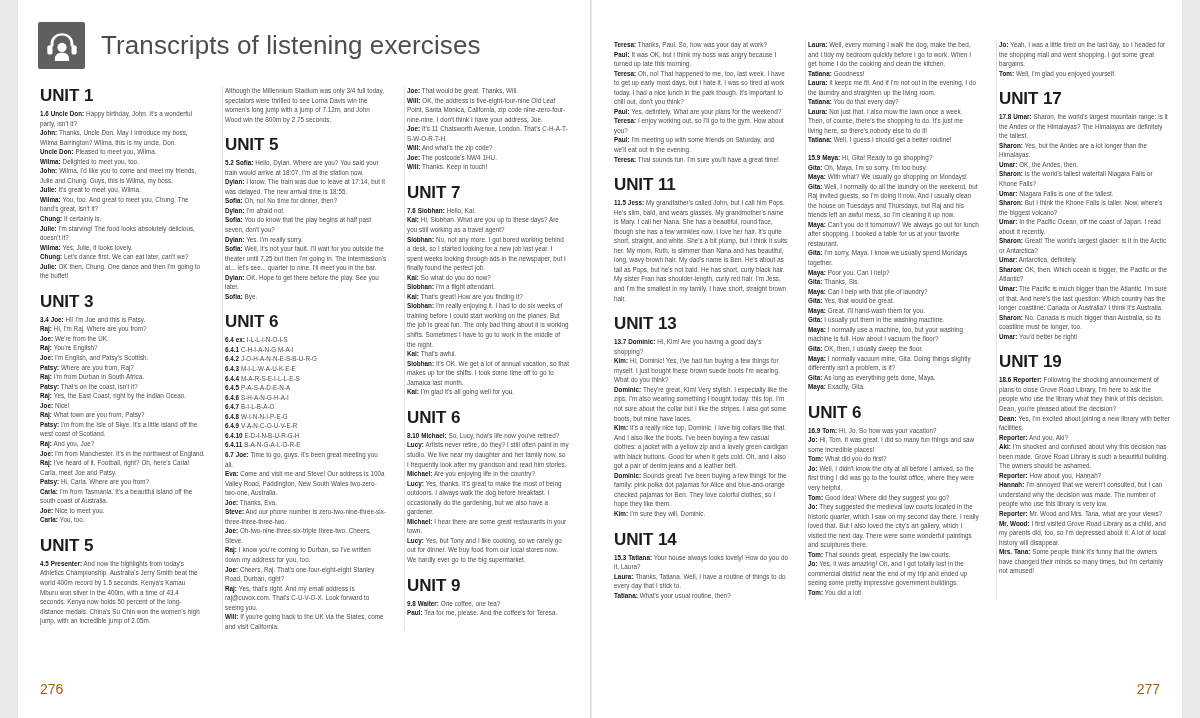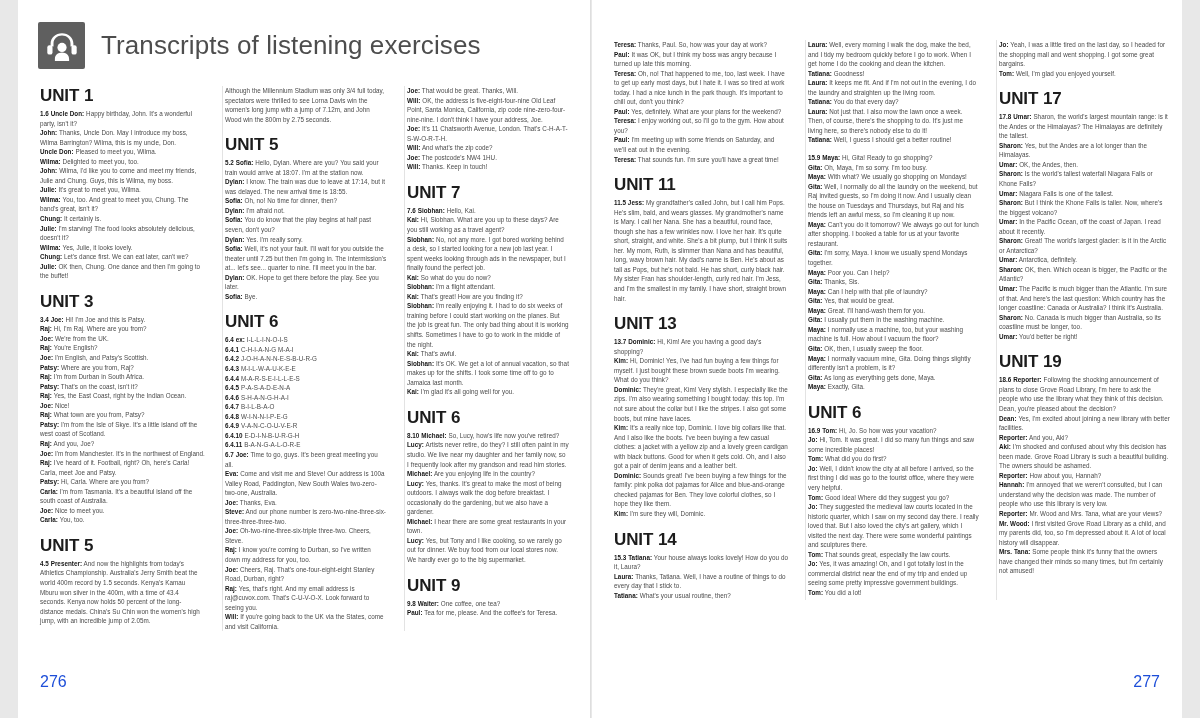--- a/index.html
+++ b/index.html
@@ -63,22 +63,22 @@
     font-size:6.3px;
     line-height:9.55px;
     color:#4a4a4a;
     text-align:left;
     letter-spacing:0.02px;
     word-spacing:0.1px;
   }
   p.line b{color:#141414;font-weight:bold;}
 
   .pagenum{
-    position:absolute;bottom:27px;
-    font-size:16px;color:#1d4ed8;
+    position:absolute;bottom:21px;
+    font-size:14px;color:#a16207;
     font-family:"Liberation Sans", sans-serif;
   }
   .pagenum-l{left:40px;}
   .pagenum-r{right:40px;text-align:right;}
 </style>
 </head>
 <body>
 
 <div class="spread">
 

